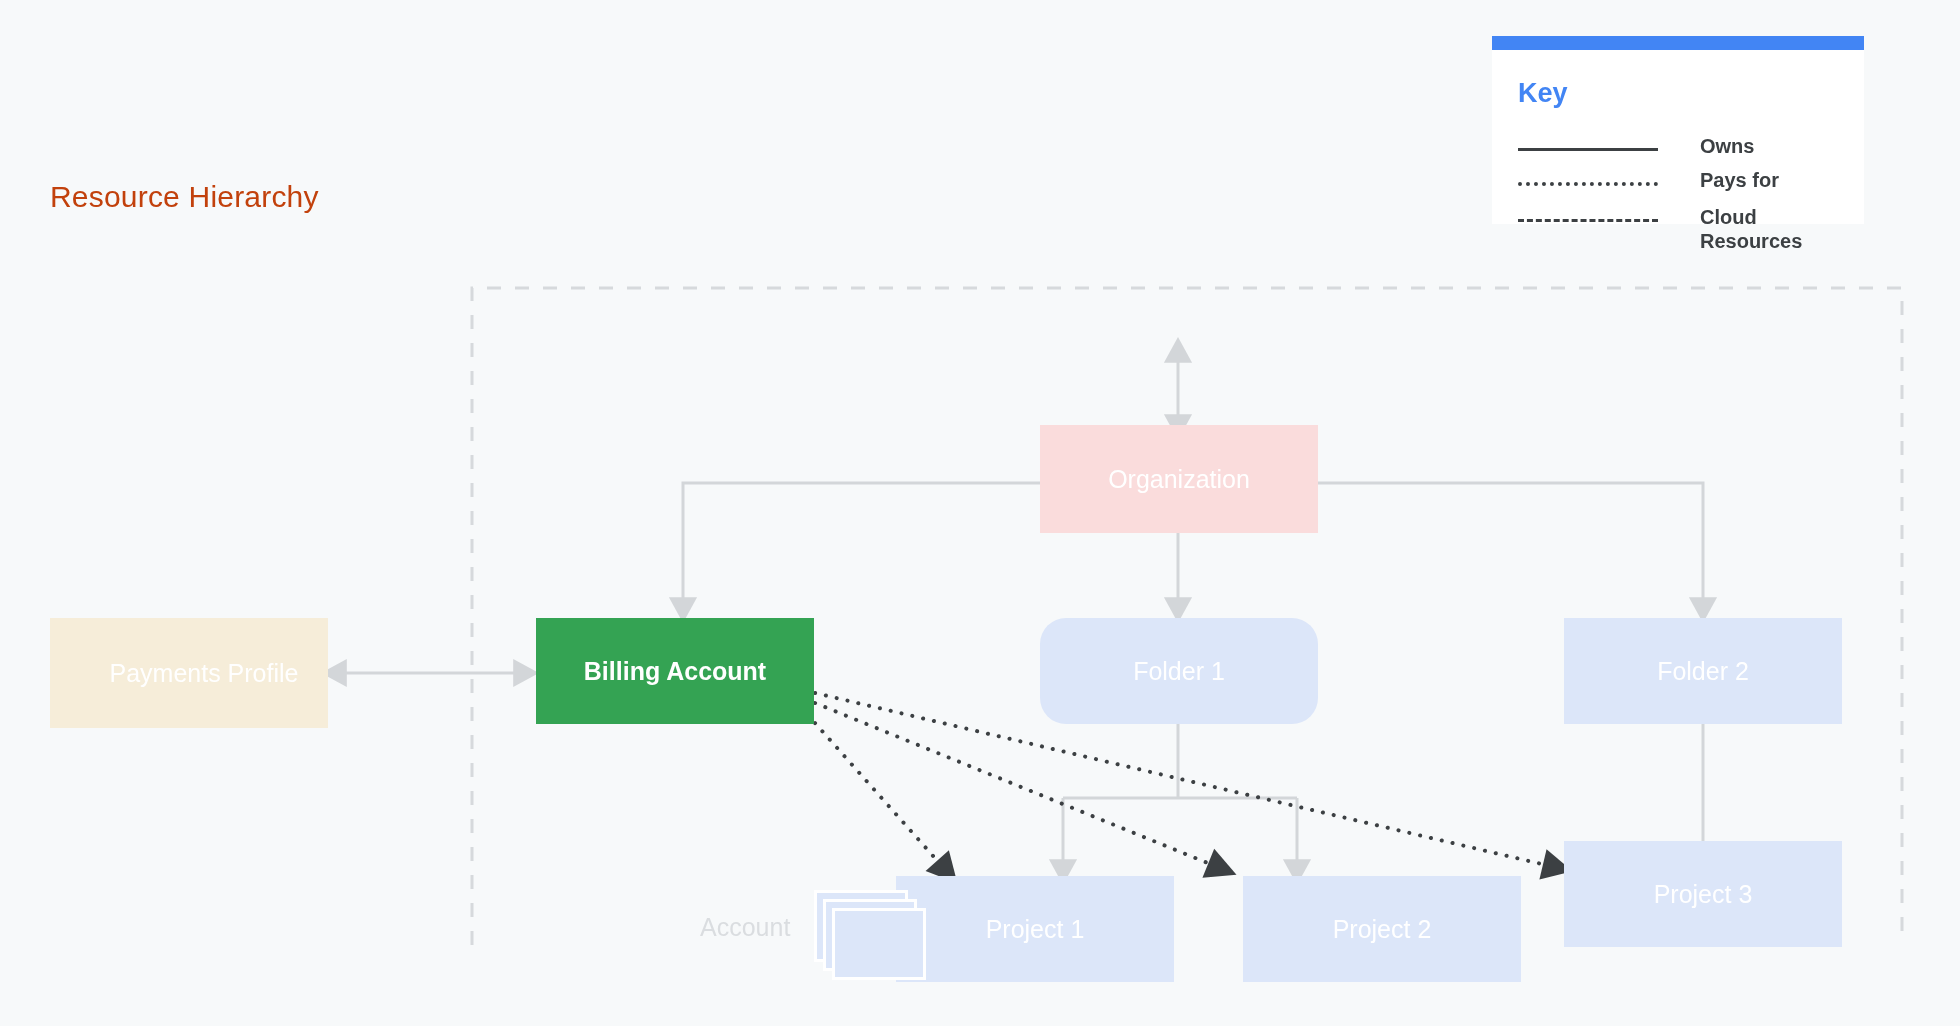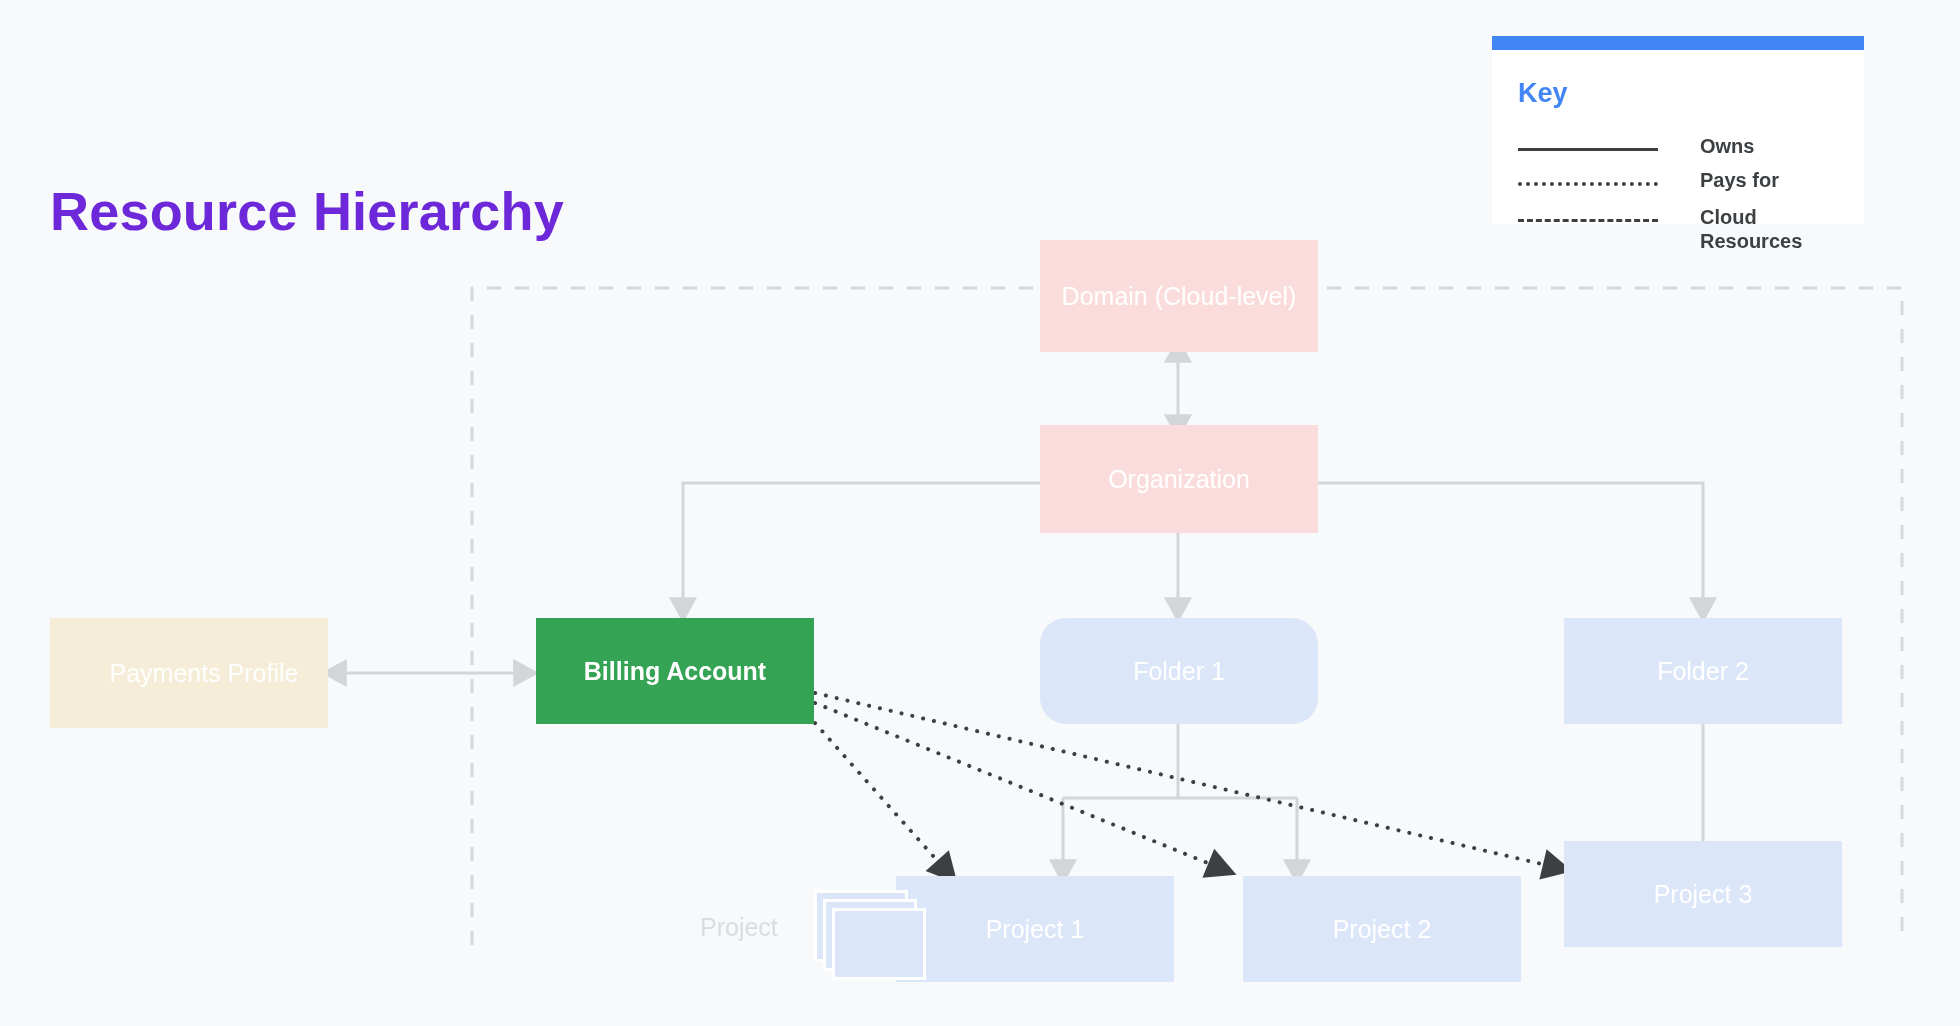--- a/index.html
+++ b/index.html
@@ -28,23 +28,23 @@
     width: 1960px;
     height: 1026px;
     pointer-events: none;
   }
 
   
   #page-title {
     position: absolute;
     left: 50px;
     top: 180px;
-    font-size: 54px;
-    font-weight: 700;
-    color: #6d28d9;
+    font-size: 30px;
+    font-weight: 400;
+    color: #c2410c;
     letter-spacing: 0.2px;
     white-space: nowrap;
   }
 
   
   .node {
     position: absolute;
     display: flex;
     align-items: center;
     justify-content: center;
@@ -189,23 +189,20 @@
     <line x1="1063" y1="798" x2="1063" y2="870" stroke="#d3d6d9" stroke-width="3" marker-end="url(#ah-gray)"></line>
     <line x1="1297" y1="798" x2="1297" y2="870" stroke="#d3d6d9" stroke-width="3" marker-end="url(#ah-gray)"></line>
 
     <line x1="1703" y1="724" x2="1703" y2="870" stroke="#d3d6d9" stroke-width="3" marker-end="url(#ah-gray)"></line>
 
     <line x1="815" y1="723" x2="942" y2="866" stroke="#3c4043" stroke-width="4" stroke-linecap="round" stroke-dasharray="0.1 11" marker-end="url(#ah-dark)"></line>
     <line x1="815" y1="703" x2="1215" y2="866" stroke="#3c4043" stroke-width="4" stroke-linecap="round" stroke-dasharray="0.1 11" marker-end="url(#ah-dark)"></line>
     <line x1="815" y1="693" x2="1550" y2="866" stroke="#3c4043" stroke-width="4" stroke-linecap="round" stroke-dasharray="0.1 11" marker-end="url(#ah-dark)"></line>
   </svg>
 
-  <div class="node pink" style="left:1040px; top:240px; width:278px; height:112px;">
-    <span>Domain (Cloud-level)</span>
-  </div>
 
   <div class="node pink" style="left:1040px; top:425px; width:278px; height:108px;">
     <span>Organization</span>
   </div>
 
   <div class="node cream" style="left:50px; top:618px; width:278px; height:110px;padding-left:30px;">
     <span>Payments Profile</span>
   </div>
 
   <div class="node green" style="left:536px; top:618px; width:278px; height:106px;">
@@ -225,21 +222,21 @@
   </div>
 
   <div class="node blue" style="left:1229px; top:876px; width:278px; height:106px;margin-left:14px;">
     <span>Project 2</span>
   </div>
 
   <div class="node blue" style="left:1564px; top:841px; width:278px; height:106px;">
     <span>Project 3</span>
   </div>
 
-  <div id="labels-text">Project</div>
+  <div id="labels-text">Account</div>
 
   <div id="label-stack" style="left:814px; top:890px; width:118px; height:96px;">
     <div class="label-card c1"></div>
     <div class="label-card c2"></div>
     <div class="label-card c3"></div>
   </div>
 
   <div id="key-card">
     <div id="key-bar"></div>
     <div id="key-title">Key</div>

